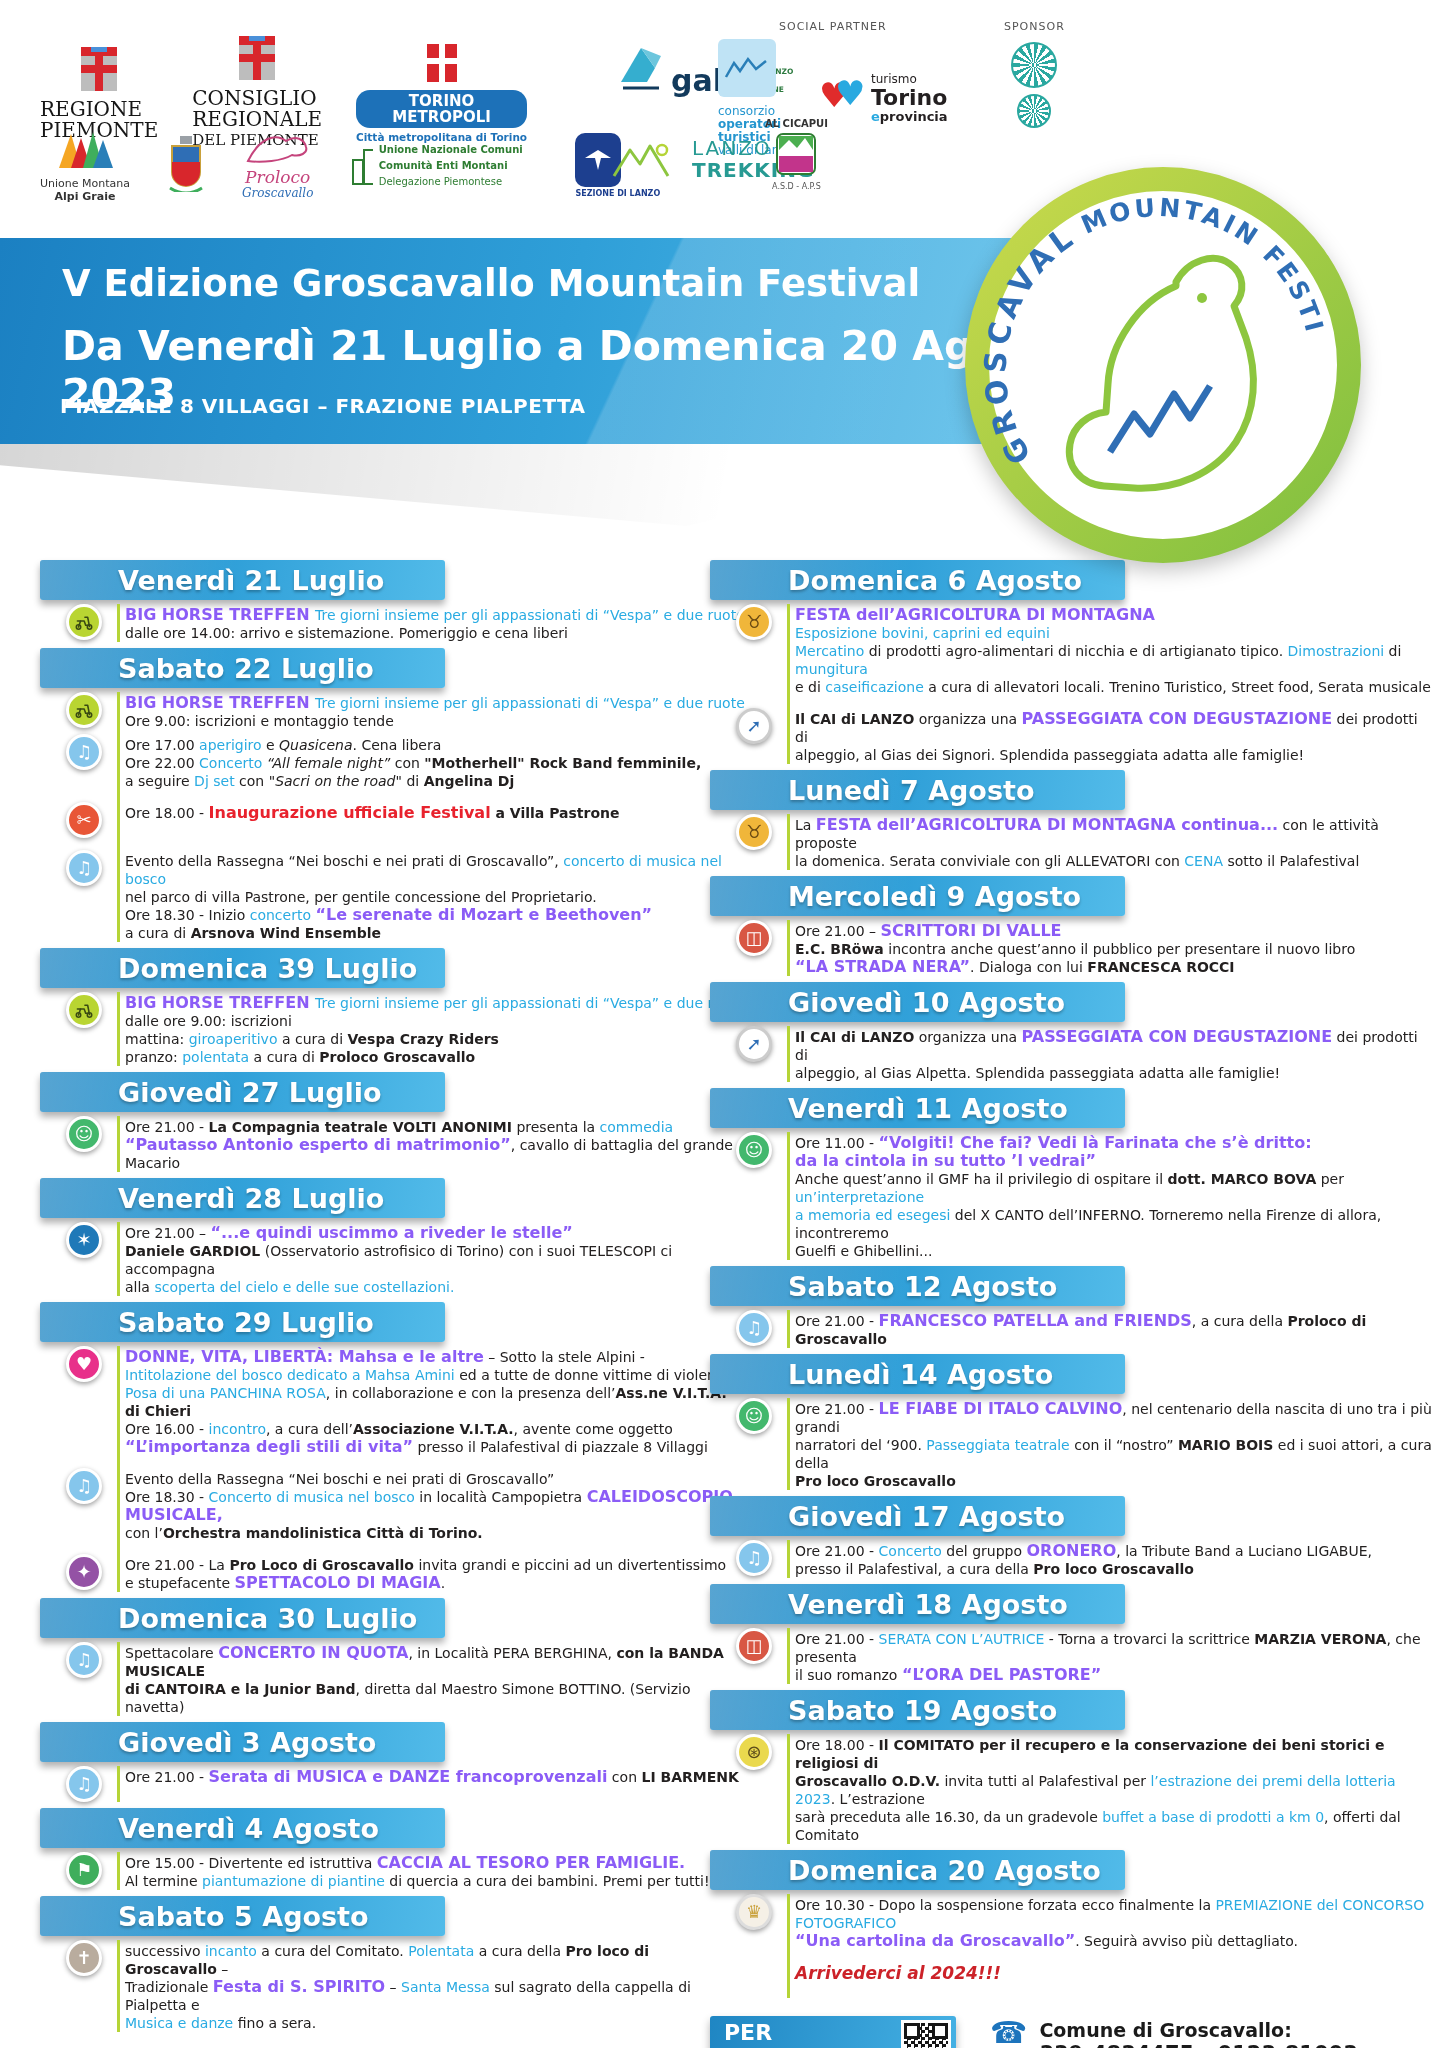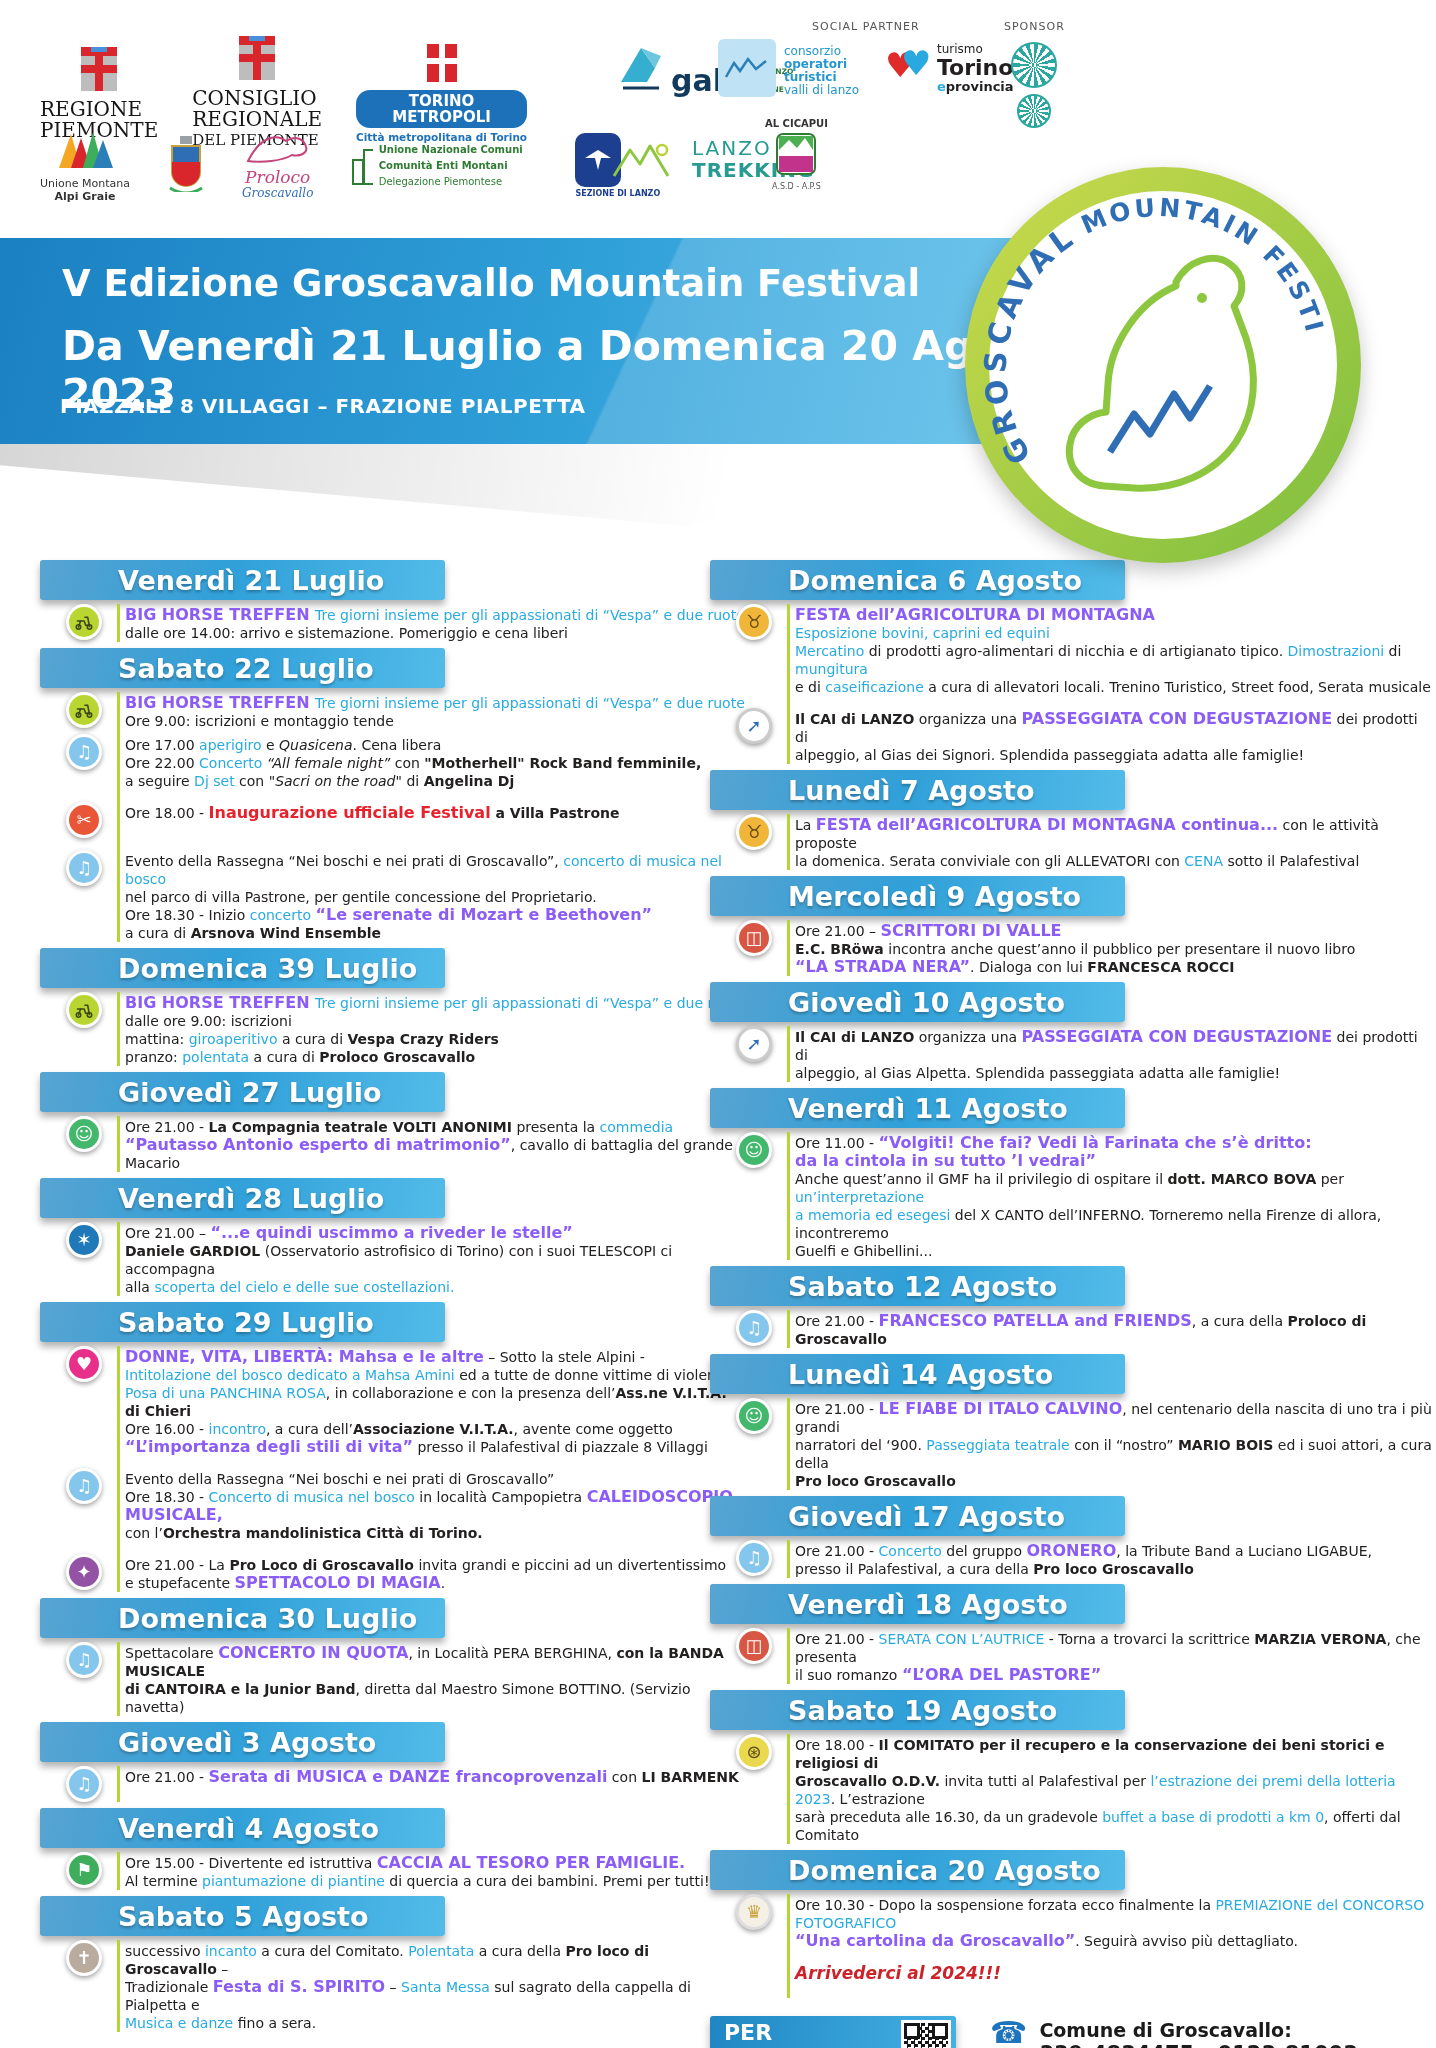--- a/index.html
+++ b/index.html
@@ -12,21 +12,21 @@
   .inst-shield{flex:0 0 auto;}
   .inst-name{font-family:"DejaVu Serif",serif;font-size:20px;line-height:21px;color:#161616;}
   .inst-name .small{font-size:15px;}
   .tm-pill{background:#1d71b8;border-radius:14px;padding:3px 12px;color:#fff;font-weight:bold;
            font-size:15px;line-height:16px;text-align:center;}
   .tm-cap{color:#1d71b8;font-size:10.5px;font-weight:bold;margin-top:3px;text-align:center;}
   .cap-label{font-size:11px;letter-spacing:1px;color:#555;text-align:center;margin-bottom:6px;}
   .gal-wrap{display:flex;align-items:flex-end;gap:4px;}
   .gal-name{font-size:30px;font-weight:bold;color:#123a5c;line-height:26px;}
   .gal-lines{font-size:7.5px;color:#2c7a3f;line-height:9px;font-weight:bold;}
-  .cons-wrap{display:flex;gap:8px;align-items:flex-end;}
+  .cons-wrap{display:flex;gap:8px;align-items:flex-start;flex-direction:column;}
   .cons-box{width:58px;height:58px;background:#bfe3f5;border-radius:6px;display:flex;align-items:center;justify-content:center;}
   .cons-text{font-size:12px;line-height:13px;color:#2596cf;}
   .cons-text .b{font-weight:bold;}
   .tur-wrap{display:flex;gap:6px;align-items:center;}
   .hearts{position:relative;width:46px;height:44px;}
   .hearts span{position:absolute;font-size:34px;line-height:34px;}
   .hearts .h1{color:#e02b2b;left:0;top:2px;}
   .hearts .h2{color:#29a9e0;left:16px;top:0;}
   .tur-text{color:#231f20;line-height:15px;}
   .tur-text .t1{font-size:12px;}

